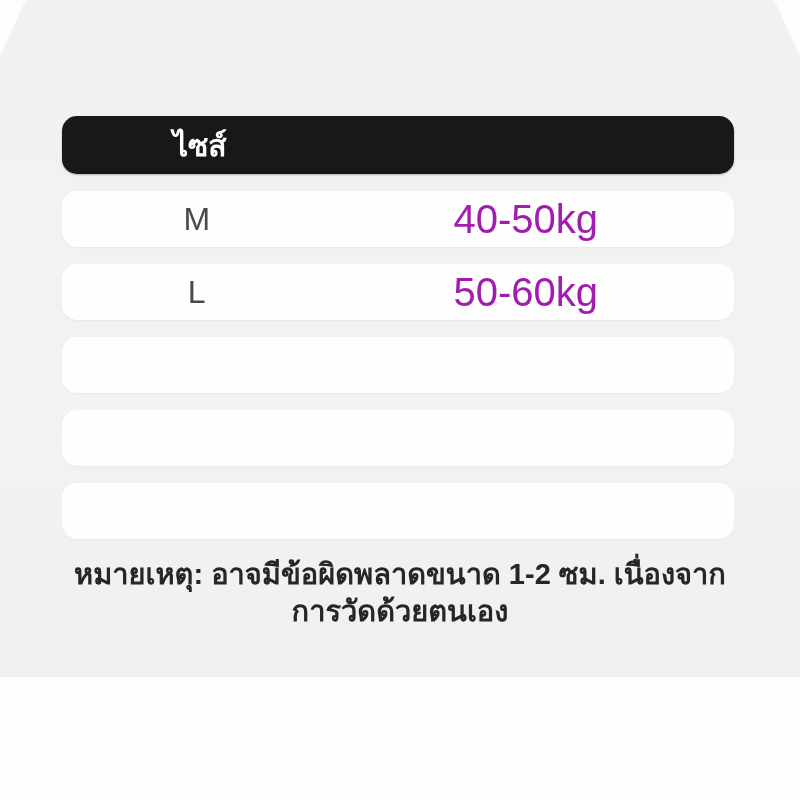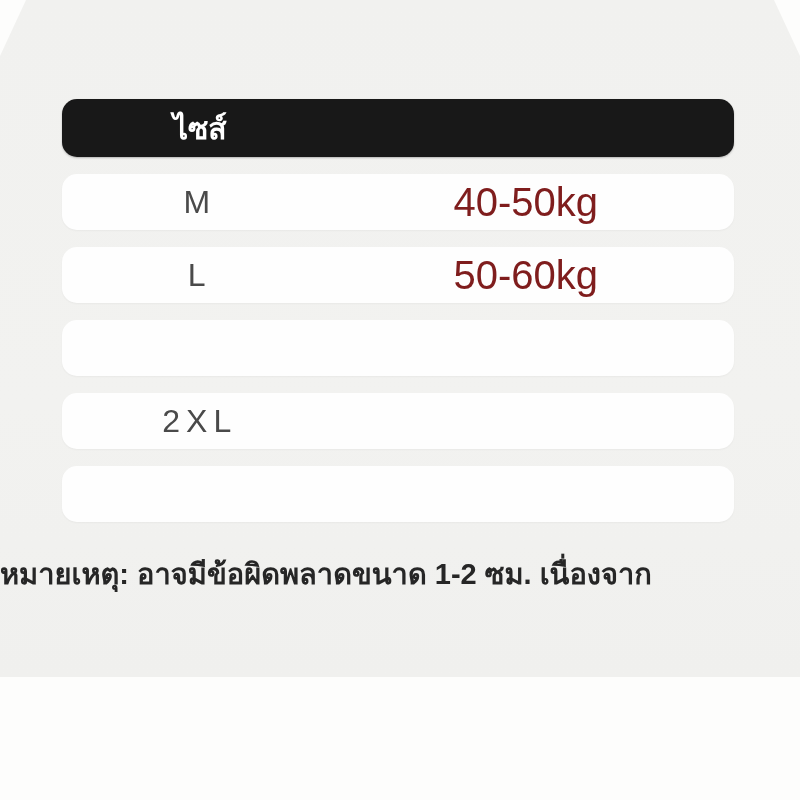--- a/index.html
+++ b/index.html
@@ -21,21 +21,21 @@
     left: 0;
     top: 0;
     width: 800px;
     height: 677px;
     background: linear-gradient(180deg, #f1f1ef 0%, #f2f2f0 60%, #f0f0ee 100%);
     clip-path: polygon(0 56px, 26px 0, 774px 0, 800px 56px, 800px 677px, 0 677px);
   }
   .size-table {
     position: absolute;
     left: 62px;
-    top: 99px;
+    top: 116px;
     width: 672px;
   }
   .hdr-row {
     height: 58px;
     background: #181818;
     border-radius: 15px;
     display: flex;
     align-items: center;
     margin-bottom: 17px;
     box-shadow: 0 1px 2px rgba(0,0,0,0.25);
@@ -57,29 +57,30 @@
     font-size: 30px;
     font-weight: 700;
   }
   .data-row .c-size {
     color: #4a4a4a;
     font-size: 32px;
     font-weight: 400;
     letter-spacing: 6px;
   }
   .data-row .c-weight {
-    color: #7f1d1d;
+    color: #a21caf;
     font-size: 40px;
     font-weight: 500;
   }
   .note {
     position: absolute;
     left: 0;
     top: 556px;
     width: 800px;
+    text-align: center;
     color: #262626;
     font-size: 29px;
     font-weight: 700;
     line-height: 37px;
   }
 </style>
 </head>
 <body>
 
 <div class="stage">
@@ -99,25 +100,25 @@
 
     <div class="data-row">
       <div class="cell c-size">L</div>
       <div class="cell c-weight">50-60kg</div>
     </div>
 
     <div class="data-row">
     </div>
 
     <div class="data-row">
-      <div class="cell c-size">2XL</div>
     </div>
 
     <div class="data-row">
     </div>
 
   </div>
 
   <div class="note">
     <div>หมายเหตุ: อาจมีข้อผิดพลาดขนาด 1-2 ซม. เนื่องจาก</div>
+    <div>การวัดด้วยตนเอง</div>
   </div>
 
 </div>
 
 </body></html>

